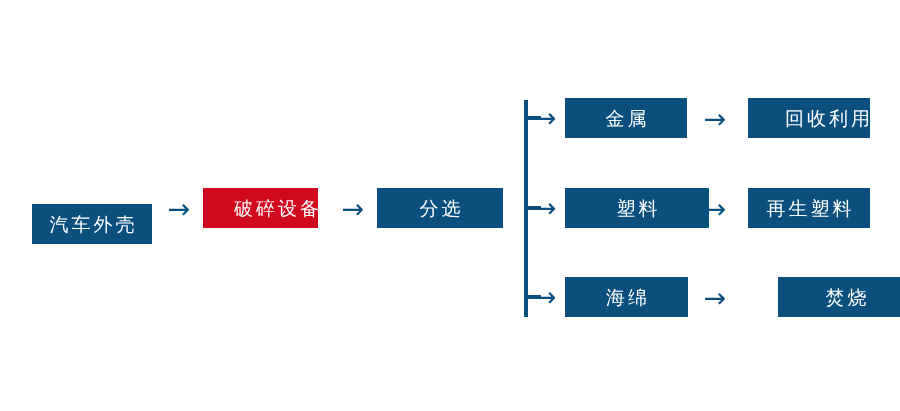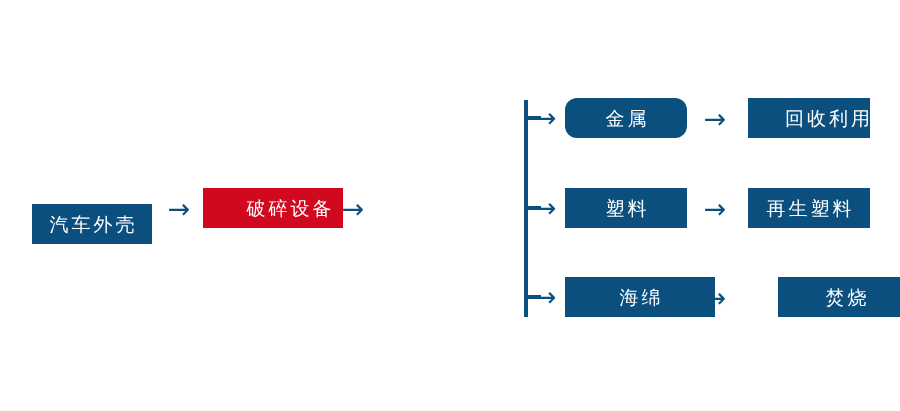--- a/index.html
+++ b/index.html
@@ -73,47 +73,48 @@
 </style>
 </head>
 <body>
 
 <div id="canvas">
 
   <div class="node blue" style="left:32px; top:188px; width:120px; height:40px;margin-top:16px;">汽车外壳</div>
 
   <div class="arrow" style="left:163px; top:192px; width:32px; height:32px;">→</div>
 
-  <div class="node red" style="left:203px; top:188px; width:140px; height:40px;padding-left:32px;">破碎设备</div>
+  <div class="node red" style="left:203px; top:188px; width:115px; height:40px;padding-left:32px;">破碎设备</div>
 
   <div class="arrow" style="left:337px; top:192px; width:32px; height:32px;">→</div>
 
+  <div class="node blue" style="left:377px; top:188px; width:126px; height:40px;">分选</div>
 
   <div class="split-rail" style="left:524px; top:100px; width:4px; height:217px;"></div>
 
   <div class="branch-stem" style="left:527px; top:116px; width:14px;"></div>
   <div class="branch-arrow" style="left:534px; top:102px; width:28px; height:30px;">→</div>
 
-  <div class="node blue" style="left:565px; top:98px; width:122px; height:40px;border-radius:12px;">金属</div>
+  <div class="node blue" style="left:565px; top:98px; width:122px; height:40px;">金属</div>
 
   <div class="arrow" style="left:699px; top:102px; width:32px; height:32px;">→</div>
 
   <div class="node blue" style="left:748px; top:98px; width:122px; height:40px;padding-left:37px;">回收利用</div>
 
   <div class="branch-stem" style="left:527px; top:206px; width:14px;"></div>
   <div class="branch-arrow" style="left:534px; top:192px; width:28px; height:30px;">→</div>
 
-  <div class="node blue" style="left:565px; top:188px; width:122px; height:40px;">塑料</div>
+  <div class="node blue" style="left:565px; top:188px; width:144px; height:40px;">塑料</div>
 
   <div class="arrow" style="left:699px; top:192px; width:32px; height:32px;">→</div>
 
   <div class="node blue" style="left:748px; top:188px; width:122px; height:40px;text-align:right;">再生塑料</div>
 
   <div class="branch-stem" style="left:527px; top:295px; width:14px;"></div>
   <div class="branch-arrow" style="left:534px; top:281px; width:28px; height:30px;">→</div>
 
-  <div class="node blue" style="left:565px; top:277px; width:150px; height:40px;">海绵</div>
+  <div class="node blue" style="left:565px; top:277px; width:123px; height:40px;">海绵</div>
 
   <div class="arrow" style="left:699px; top:281px; width:32px; height:32px;">→</div>
 
   <div class="node blue" style="left:748px; top:277px; width:136px; height:40px;margin-left:30px;">焚烧</div>
 
 </div>
 
 </body></html>

